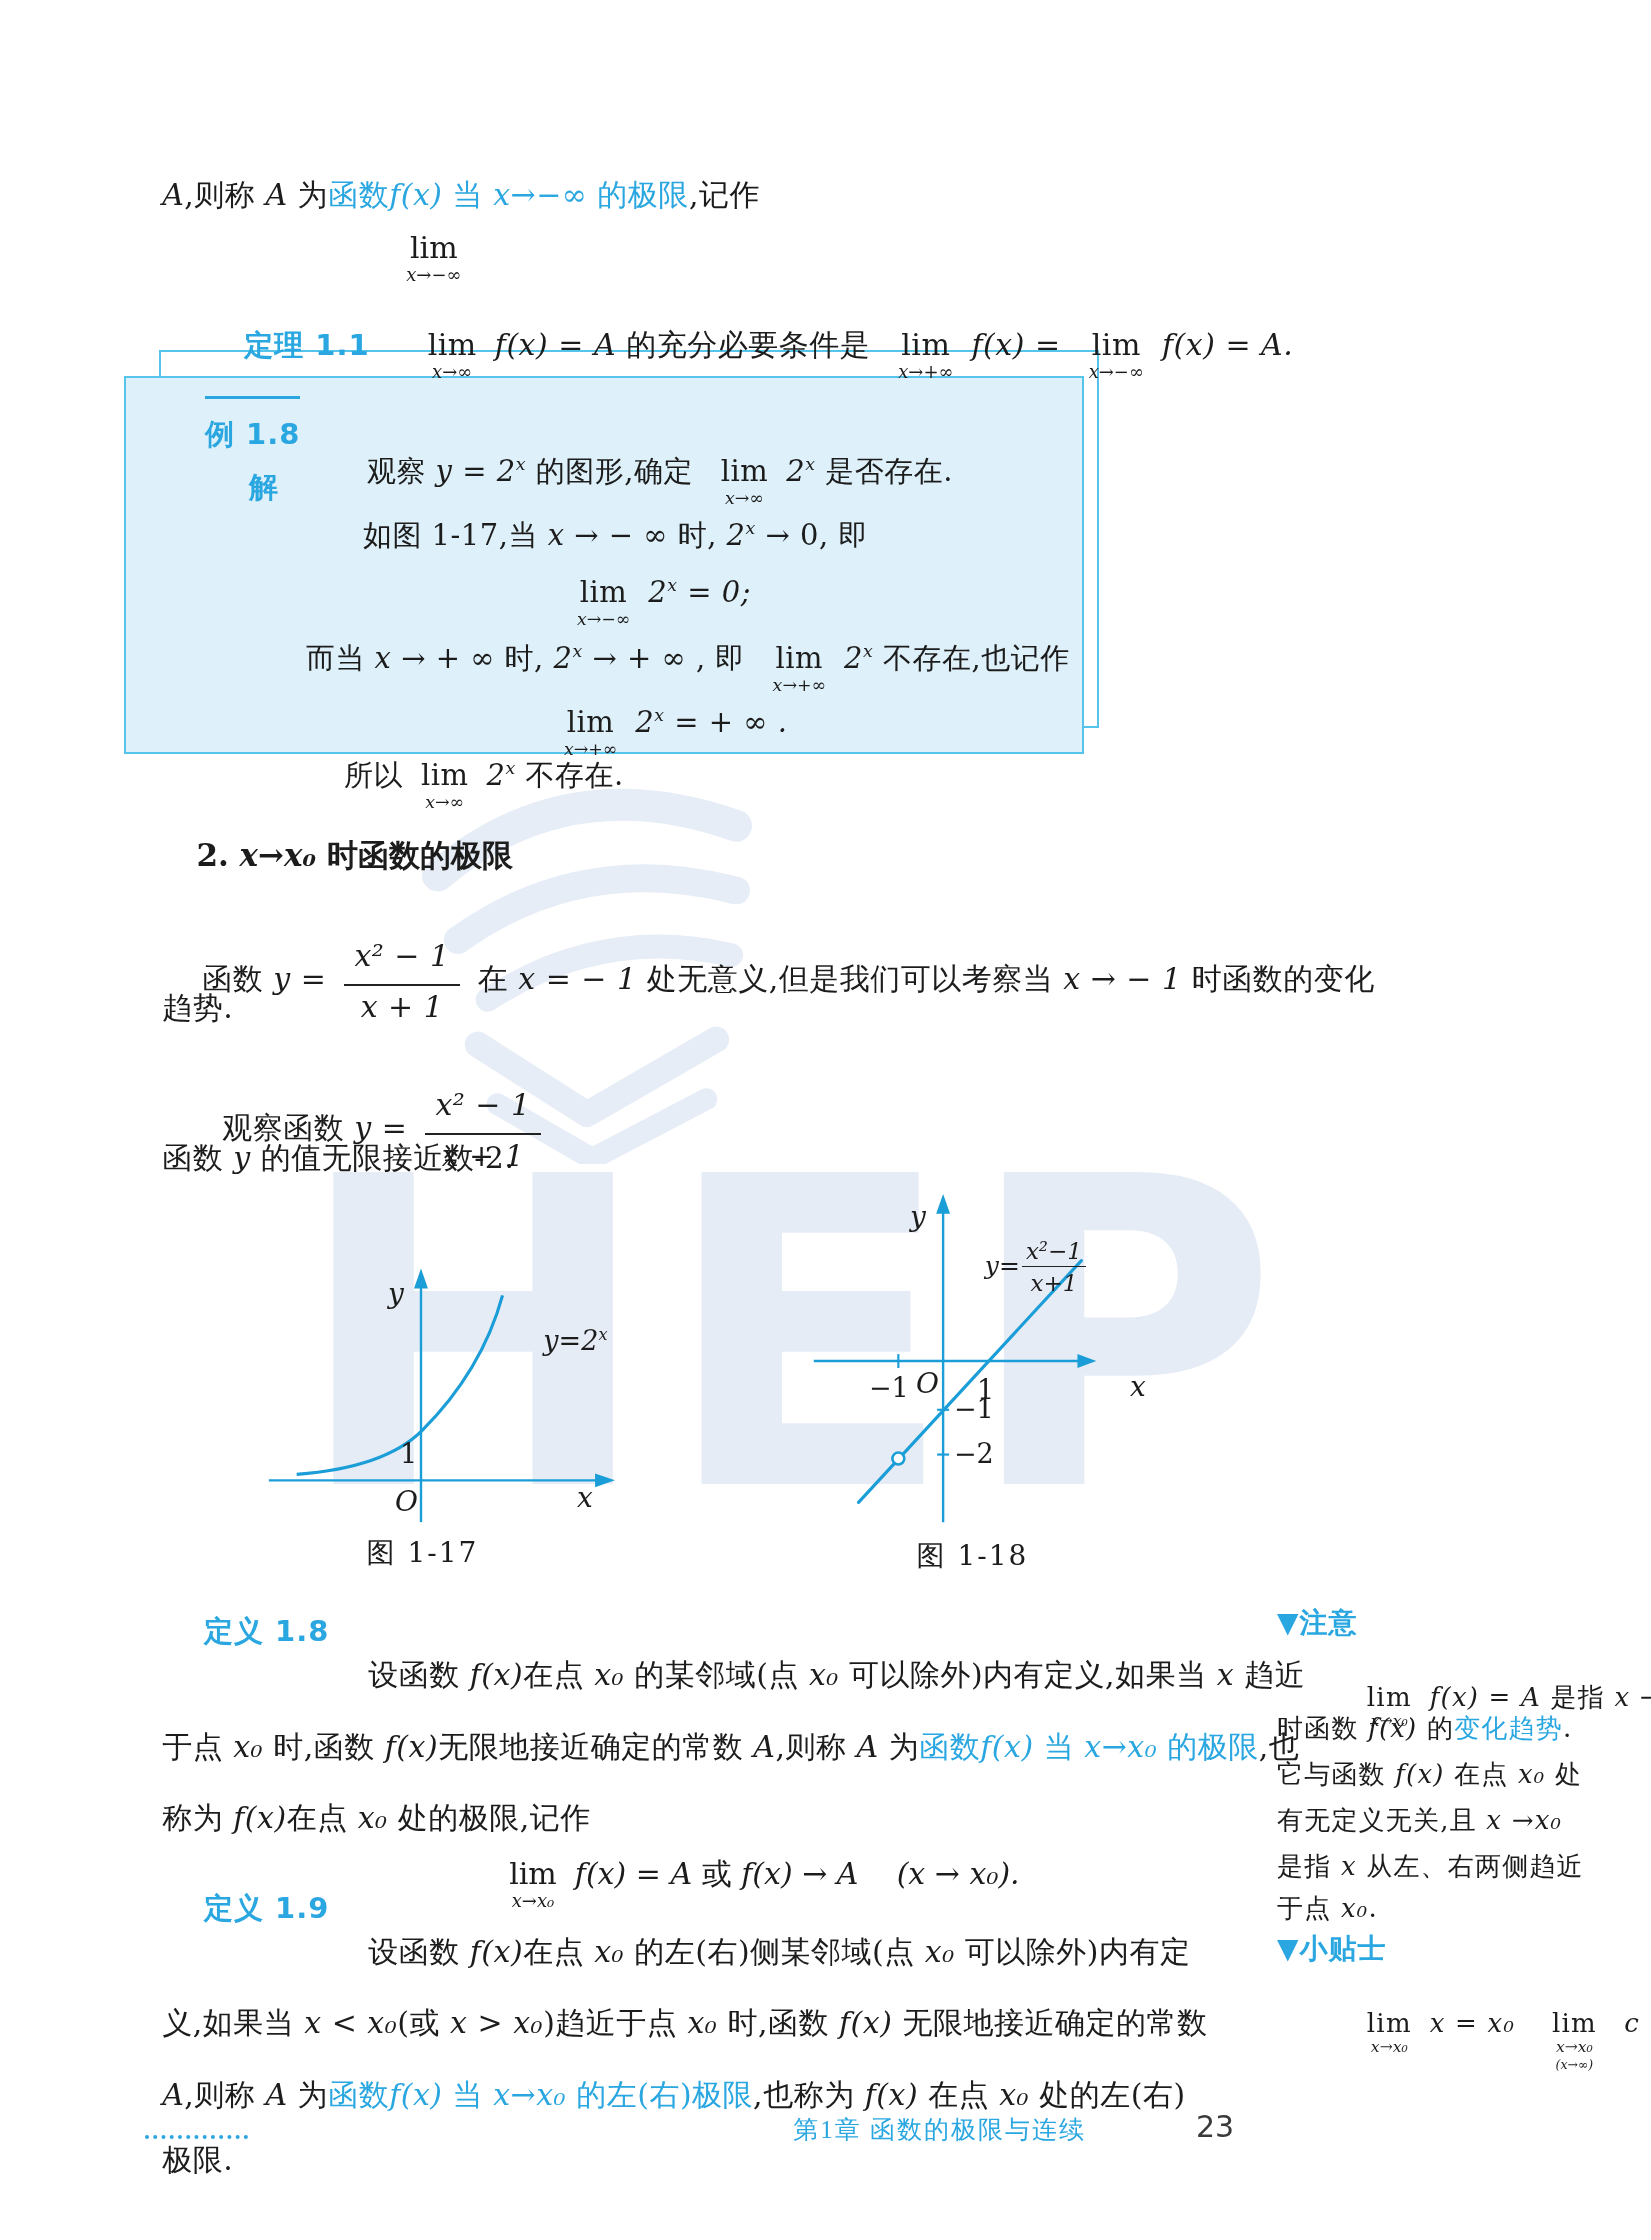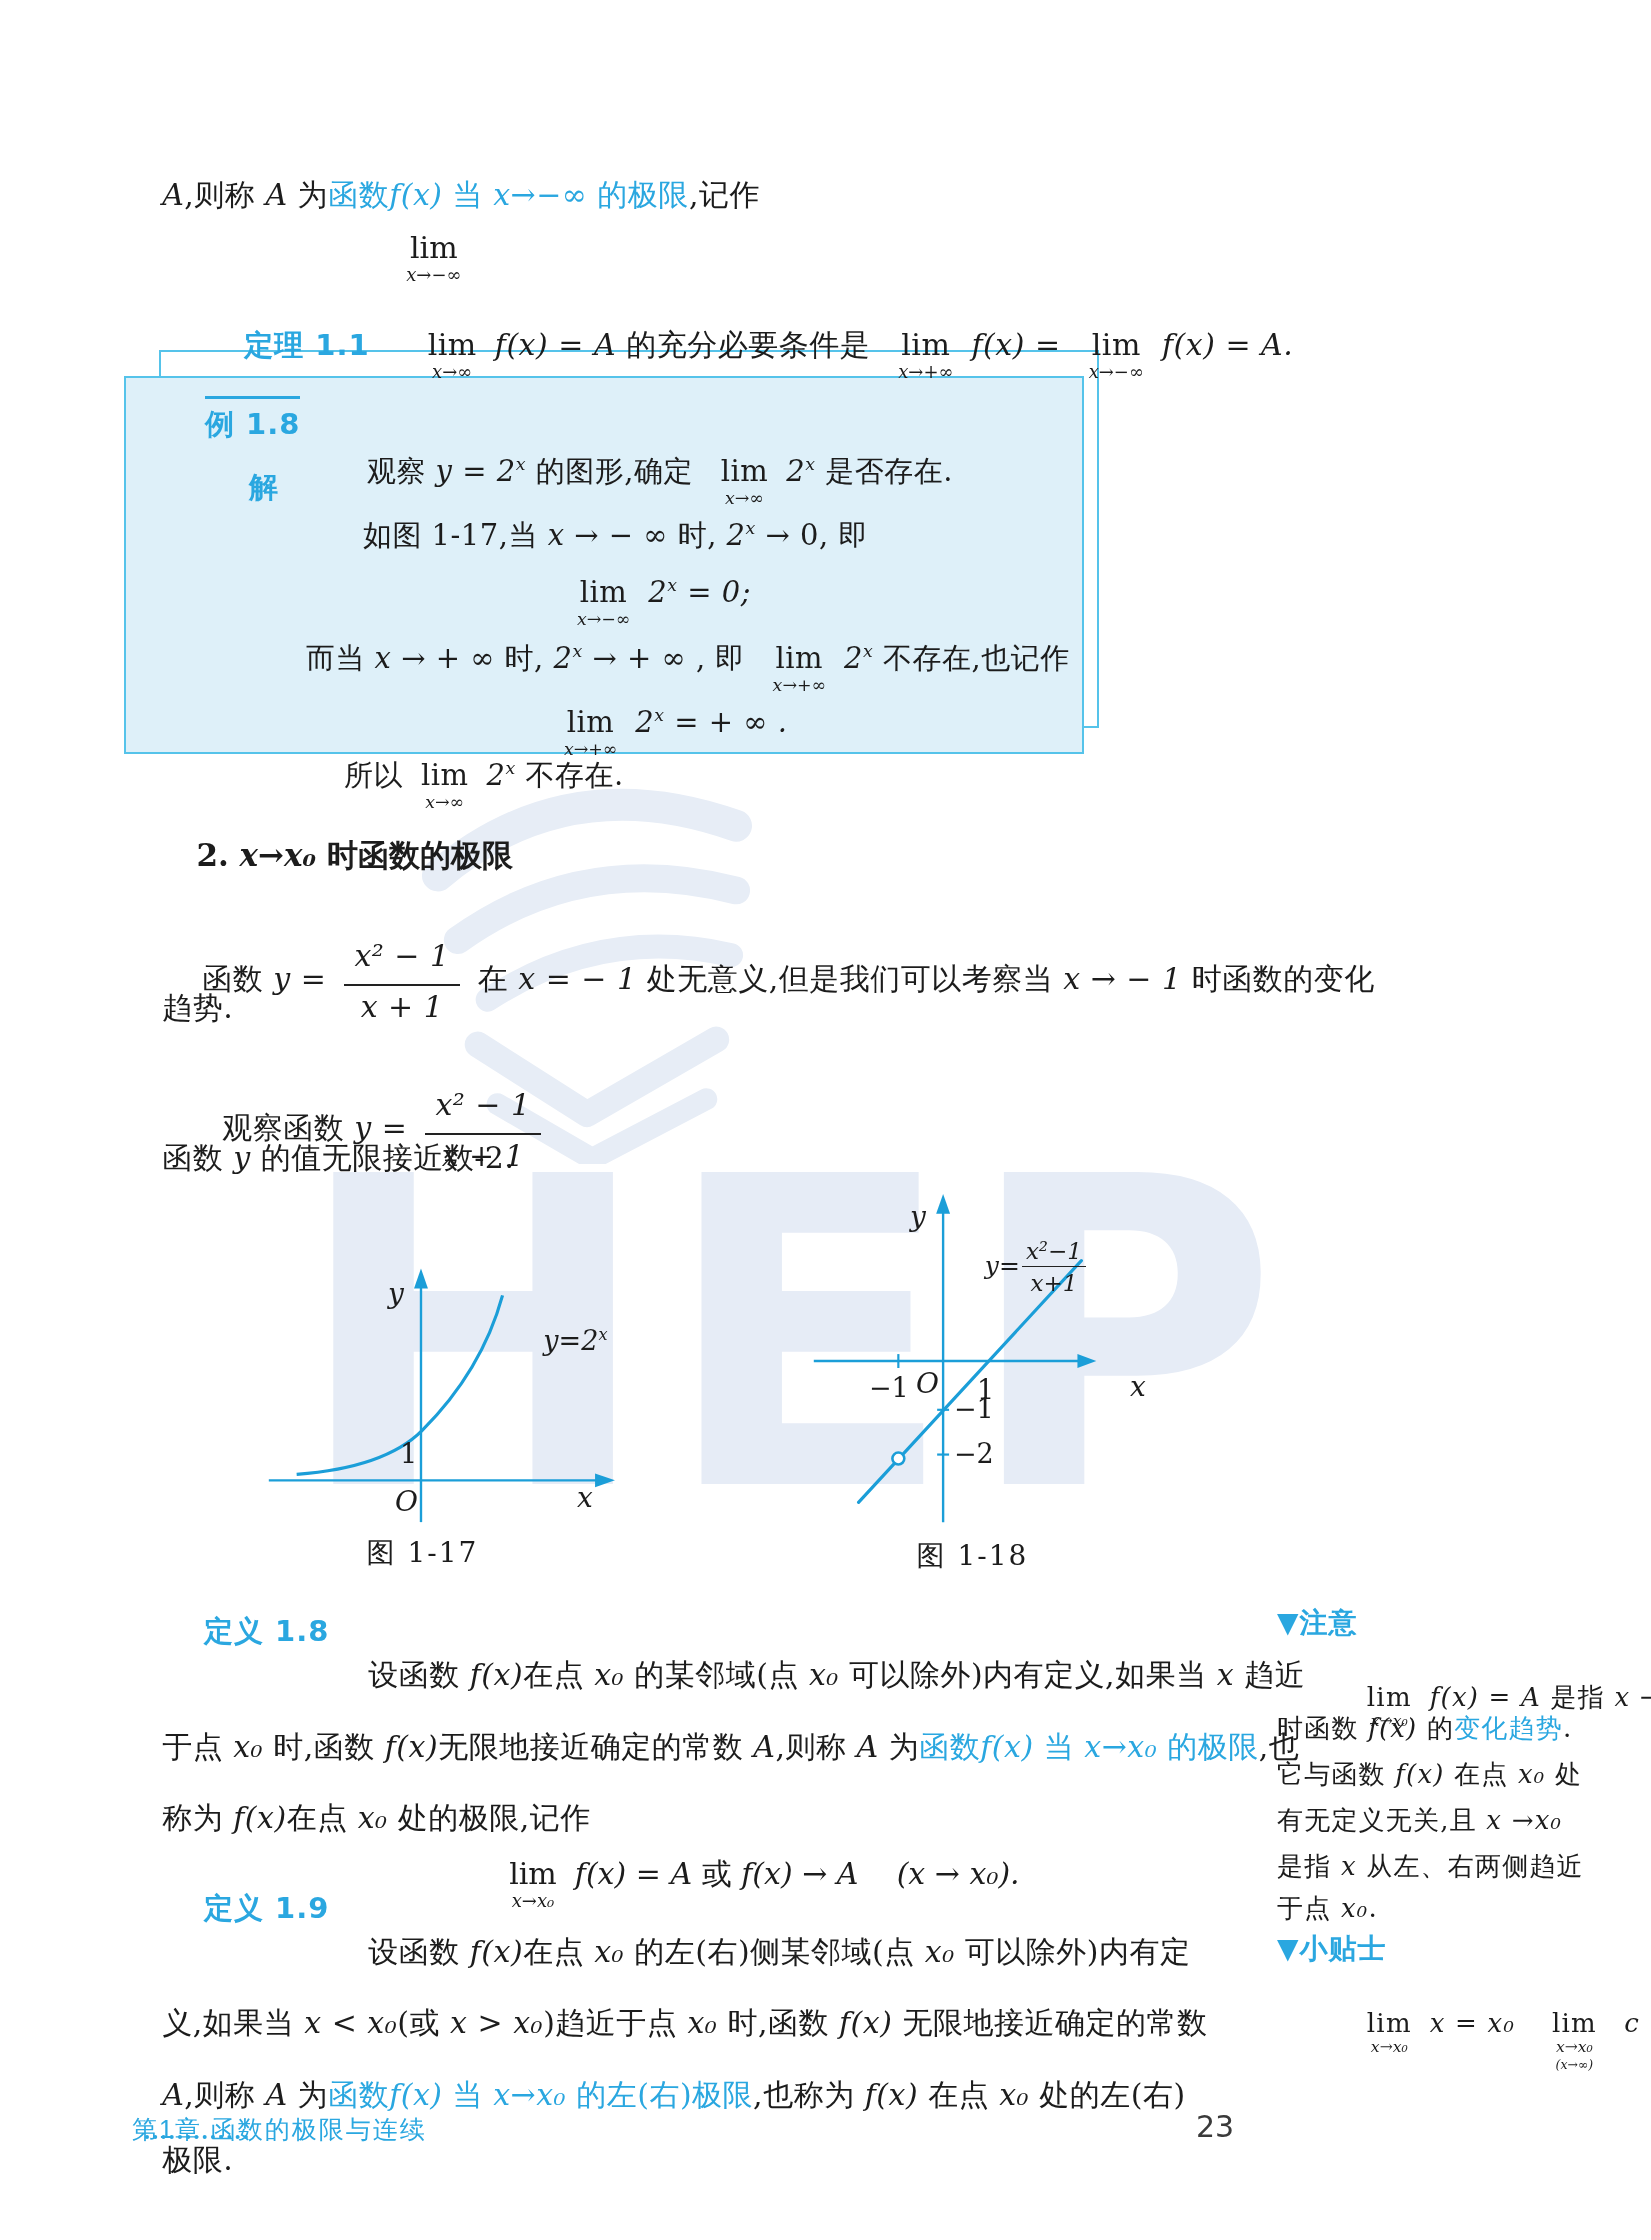--- a/index.html
+++ b/index.html
@@ -13,21 +13,21 @@
   *{margin:0;padding:0;box-sizing:border-box}
   body{background:#ffffff;font-family:"DejaVu Serif","Liberation Serif",serif;color:var(--ink)}
   .page{position:relative;width:1652px;height:2241px;background:#fff;overflow:hidden}
   .abs{position:absolute;white-space:pre;z-index:2}
   .bl{font-size:30px;line-height:42px;letter-spacing:0.5px}
   .ex{font-size:29px;line-height:40px;letter-spacing:0.5px}
   .fm{font-size:30px}
   .sb{font-size:26px;line-height:34px;letter-spacing:1.2px}
   .prow{font-size:30px;line-height:92px;letter-spacing:0.5px}
   .blabel{font-family:"DejaVu Sans","Liberation Sans",sans-serif;font-weight:700;color:var(--accent);font-size:29px;letter-spacing:1px}
-  .exlabel{border-top:3px solid var(--accent);padding-top:6px}
+  .exlabel{border-top:3px solid var(--accent);padding-top:16px}
   .lblgap{margin-right:40px}
   .r-cn{font-style:normal}
   .r-math{font-style:italic}
   .r-bcn{color:var(--accent)}
   .r-bmath{color:var(--accent);font-style:italic}
   .r-bold{font-weight:700}
   .r-mathbold{font-weight:700;font-style:italic}
   sup.r-sup{font-style:italic;font-size:.6em}
   .lim{display:inline-flex;flex-direction:column;align-items:center;margin:0 18px;vertical-align:baseline}
   .lim .lw{line-height:1;font-style:normal}
@@ -41,21 +41,21 @@
   .exbox-shadow{position:absolute;left:159px;top:350px;width:940px;height:378px;border:2px solid var(--boxborder);background:#fff;z-index:1}
   .exbox{position:absolute;left:124px;top:376px;width:960px;height:378px;border:2px solid var(--boxborder);background:var(--boxfill);z-index:1}
   .fl{font-style:italic;font-size:28px}
   .ft{font-style:normal;font-size:27px}
   .cap{font-size:28px;text-align:center;letter-spacing:2px}
   .sbhdr{font-family:"DejaVu Sans","Liberation Sans",sans-serif;font-weight:700;color:var(--accent);font-size:28px;letter-spacing:1px}
   .wm-letters{position:absolute;left:294px;top:1122px;font-family:"DejaVu Sans","Liberation Sans",sans-serif;font-weight:700;font-size:428px;line-height:1;color:#e6ecf6;letter-spacing:10px;z-index:0;user-select:none}
   .wm-logo{position:absolute;left:418px;top:756px;z-index:0}
   svg{display:block}
   .dots{position:absolute;left:145px;top:2135px;width:103px;border-top:4px dotted var(--accent);z-index:2}
-  .chapter{position:absolute;left:132px;top:2113px;width:962px;text-align:left;font-family:Liberation Sans, sans-serif;font-size:25px;color:var(--accent);letter-spacing:2px;z-index:2}
+  .chapter{position:absolute;left:124px;top:2113px;width:962px;text-align:right;font-family:Liberation Serif, serif;font-size:25px;color:var(--accent);letter-spacing:2px;z-index:2}
   .pageno{position:absolute;left:1196px;top:2109px;font-family:"DejaVu Sans","Liberation Sans",sans-serif;font-size:30px;color:#3a3a3a;z-index:2}
 </style>
 </head>
 <body>
 
 <div class="page">
 
   <div class="wm-letters">HEP</div>
   <svg class="wm-logo" width="338" height="408" viewBox="0 0 340 410" fill="none" stroke="#e7edf6" stroke-linecap="round" stroke-linejoin="round">
     <path d="M 20 120 Q 150 10 320 70" stroke-width="32"></path>

